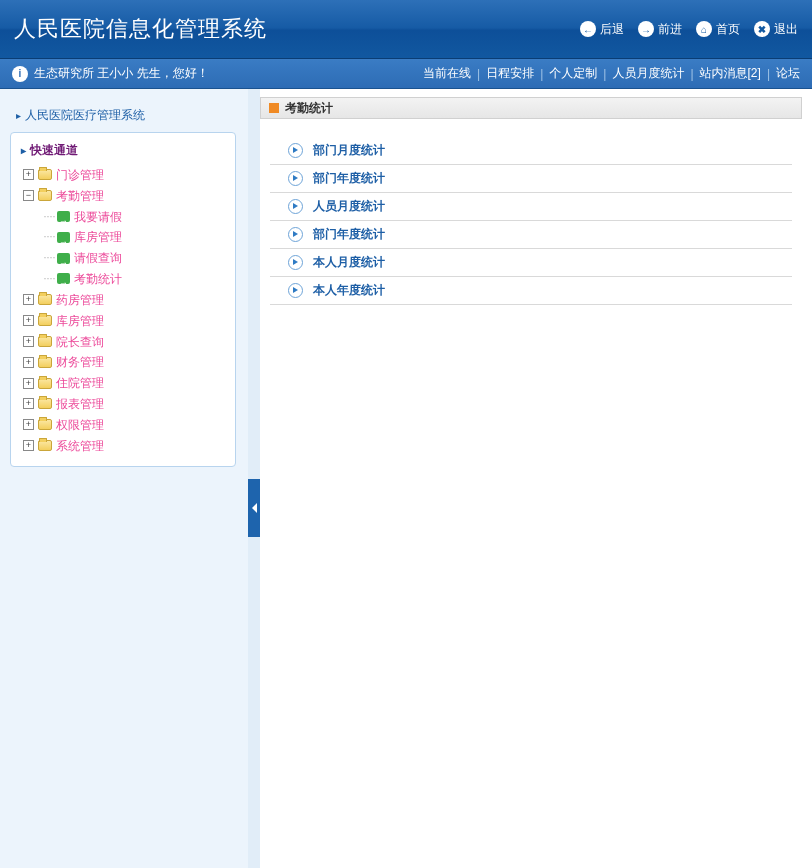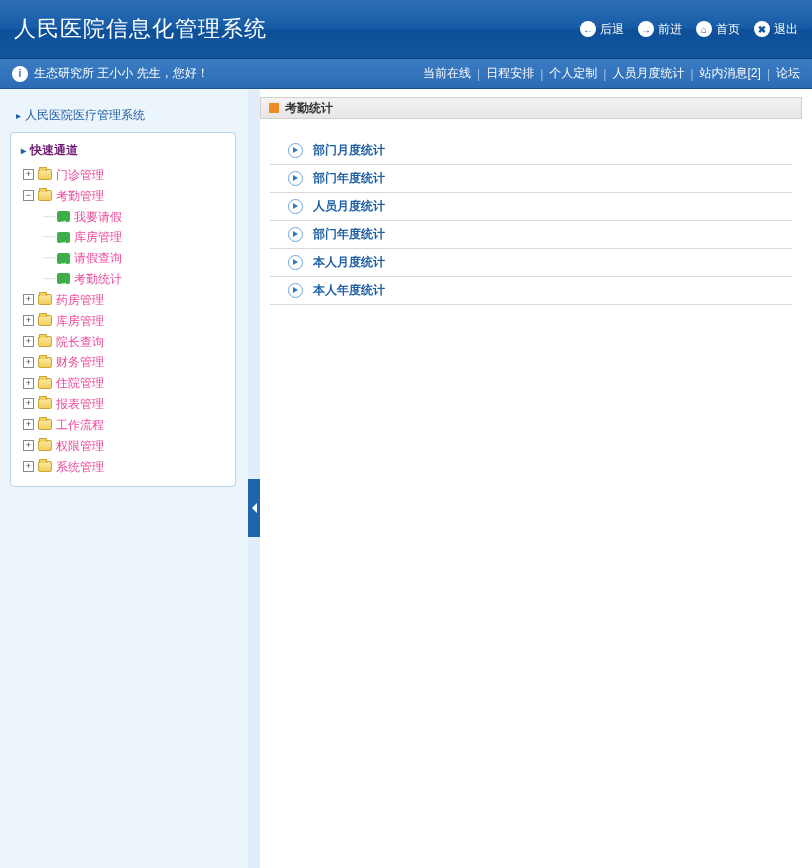--- a/index.html
+++ b/index.html
@@ -112,21 +112,20 @@
               <li><span class="dots">····</span><span class="leaf-icon"></span><span class="lbl">库房管理</span></li>
               <li><span class="dots">····</span><span class="leaf-icon"></span><span class="lbl">请假查询</span></li>
               <li><span class="dots">····</span><span class="leaf-icon"></span><span class="lbl">考勤统计</span></li>
             </ul></li>
           <li><span class="tbox">+</span><span class="folder-icon"></span><span class="lbl">药房管理</span></li>
           <li><span class="tbox">+</span><span class="folder-icon"></span><span class="lbl">库房管理</span></li>
           <li><span class="tbox">+</span><span class="folder-icon"></span><span class="lbl">院长查询</span></li>
           <li><span class="tbox">+</span><span class="folder-icon"></span><span class="lbl">财务管理</span></li>
           <li><span class="tbox">+</span><span class="folder-icon"></span><span class="lbl">住院管理</span></li>
           <li><span class="tbox">+</span><span class="folder-icon"></span><span class="lbl">报表管理</span></li>
-          <li><span class="tbox">+</span><span class="folder-icon"></span><span class="lbl">工作流程</span></li>
           <li><span class="tbox">+</span><span class="folder-icon"></span><span class="lbl">权限管理</span></li>
           <li><span class="tbox">+</span><span class="folder-icon"></span><span class="lbl">系统管理</span></li>
         </ul>
     </div>
   </div>
 
   <div class="splitter">
     <div class="splitter-handle"></div>
   </div>
 

